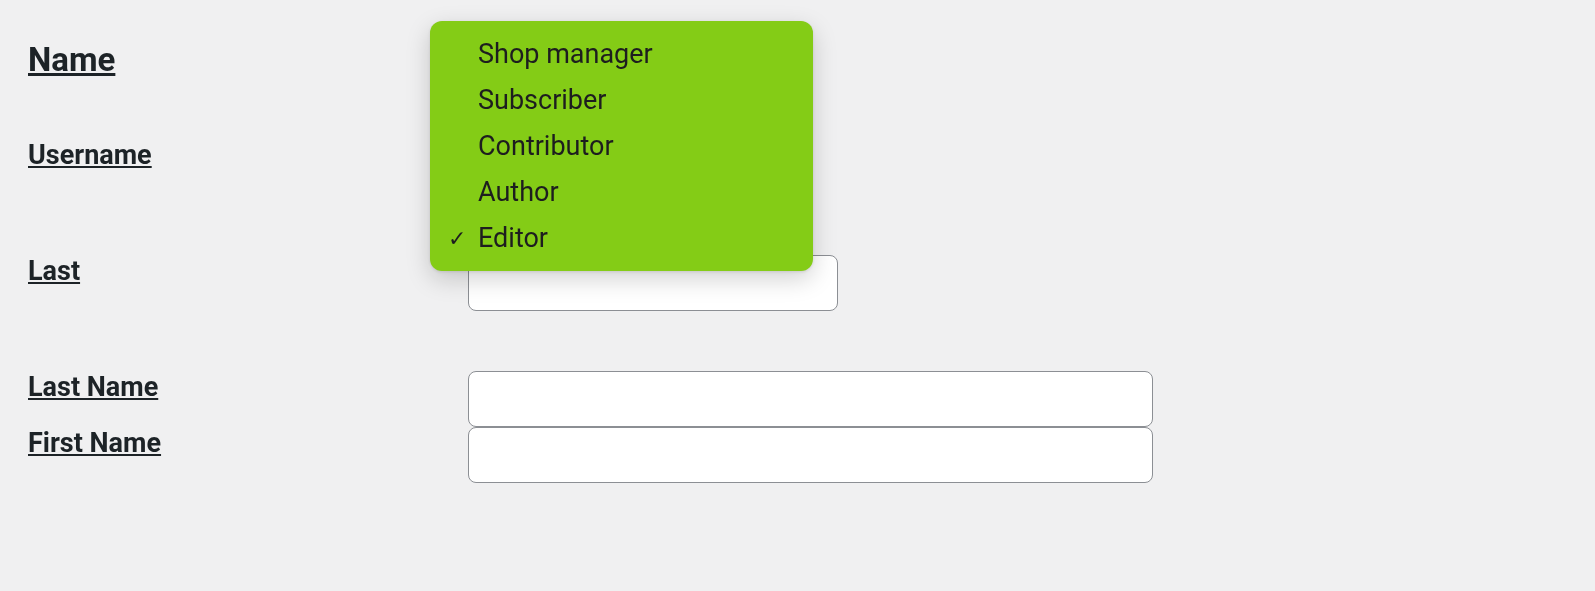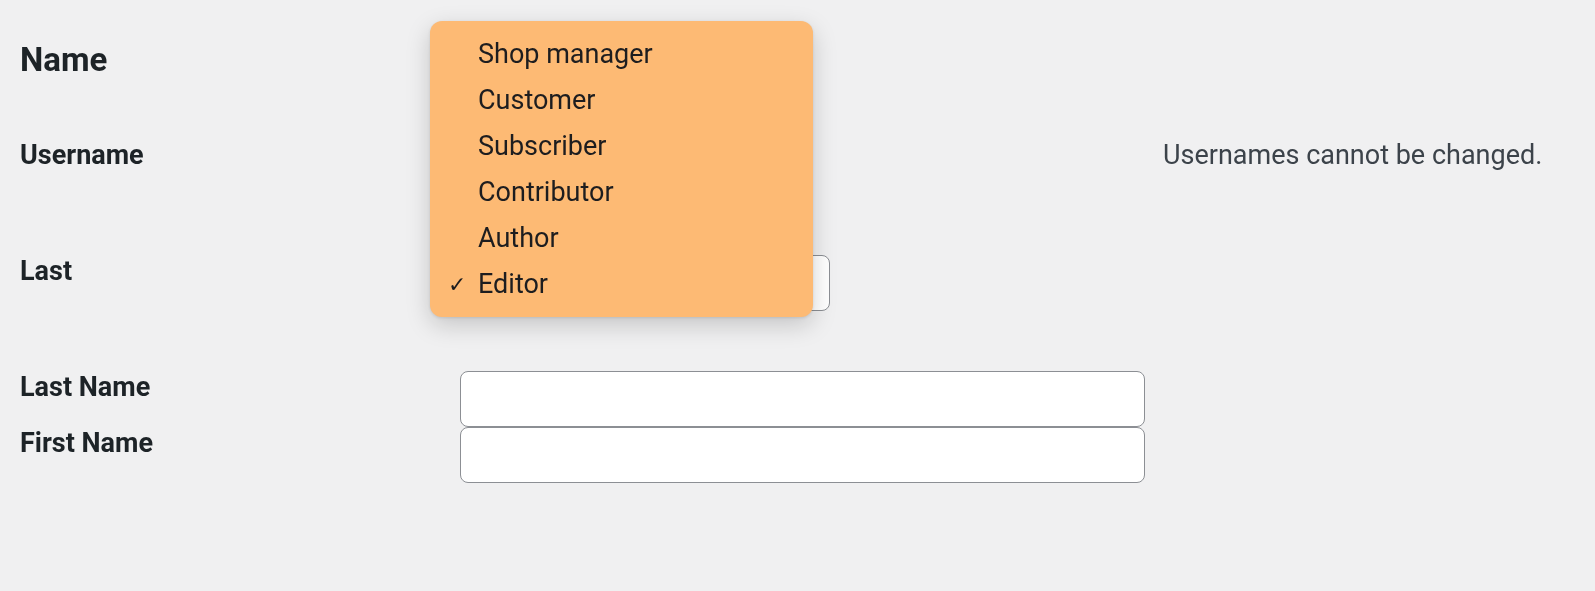--- a/index.html
+++ b/index.html
@@ -9,21 +9,22 @@
     }
     body {
       font-family: -apple-system, BlinkMacSystemFont, "Segoe UI", Roboto, sans-serif;
       background: #f0f0f1;
       width: 1595px;
       height: 591px;
       position: relative;
       color: #1d2327;
     }
     .form-wrapper {
-      padding: 20px 20px 20px 20px;
+      padding: 20px 20px 20px 28px;
+      text-decoration: underline;
     }
     .section-heading {
       font-size: 33px;
       font-weight: 700;
       color: #1d2327;
       margin-top: 20px;
       margin-bottom: 60px;
     }
     .form-row {
       display: flex;
@@ -65,21 +66,21 @@
       position: relative;
       display: flex;
       align-items: center;
       padding: 0 16px;
     }
     .dropdown-panel {
       position: absolute;
       top: 21px;
       left: 430px;
       width: 383px;
-      background: #fdba74;
+      background: #84cc16;
       border-radius: 12px;
       box-shadow: 0 8px 24px rgba(0,0,0,0.18), 0 1px 3px rgba(0,0,0,0.1);
       padding: 10px 0;
       z-index: 1000;
     }
     .dropdown-item {
       display: flex;
       align-items: center;
       padding: 7px 20px 7px 18px;
       font-size: 27px;
@@ -99,21 +100,20 @@
 </head>
 <body>
 
 <div class="form-wrapper">
 
   <h2 class="section-heading">Name</h2>
 
   <div class="form-row">
     <label class="form-label">Username</label>
     <input type="text" class="form-input readonly" readonly="" value="" style="">
-    <span class="form-hint">Usernames cannot be changed.</span>
   </div>
 
   <div class="form-row">
     <label class="form-label">Last</label>
     <div class="select-box"></div>
   </div>
 
   <div class="form-row" style="margin-bottom:0;">
     <label class="form-label">Last Name</label>
     <input type="text" class="form-input" value="" style="">
@@ -126,24 +126,20 @@
 
 </div>
 
 <div class="dropdown-panel">
   <div class="dropdown-item">
     <span class="dropdown-item-check"></span>
     <span class="dropdown-item-label">Shop manager</span>
   </div>
   <div class="dropdown-item">
     <span class="dropdown-item-check"></span>
-    <span class="dropdown-item-label">Customer</span>
-  </div>
-  <div class="dropdown-item">
-    <span class="dropdown-item-check"></span>
     <span class="dropdown-item-label">Subscriber</span>
   </div>
   <div class="dropdown-item">
     <span class="dropdown-item-check"></span>
     <span class="dropdown-item-label">Contributor</span>
   </div>
   <div class="dropdown-item">
     <span class="dropdown-item-check"></span>
     <span class="dropdown-item-label">Author</span>
   </div>

